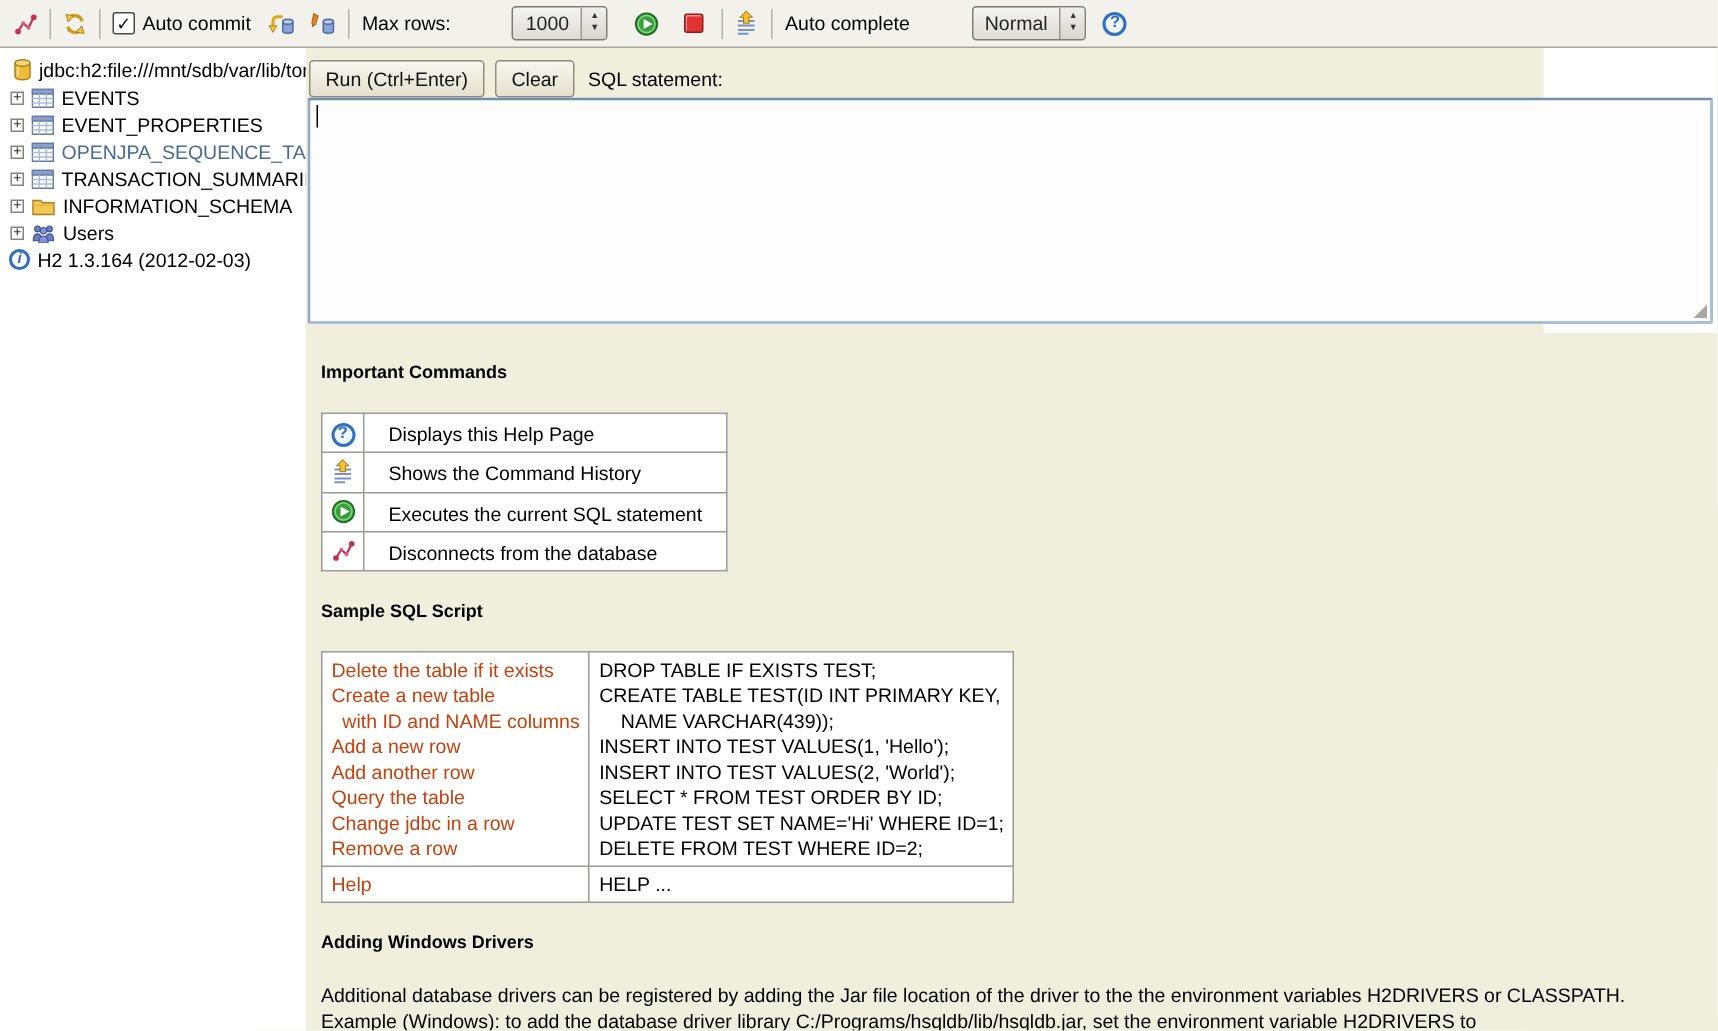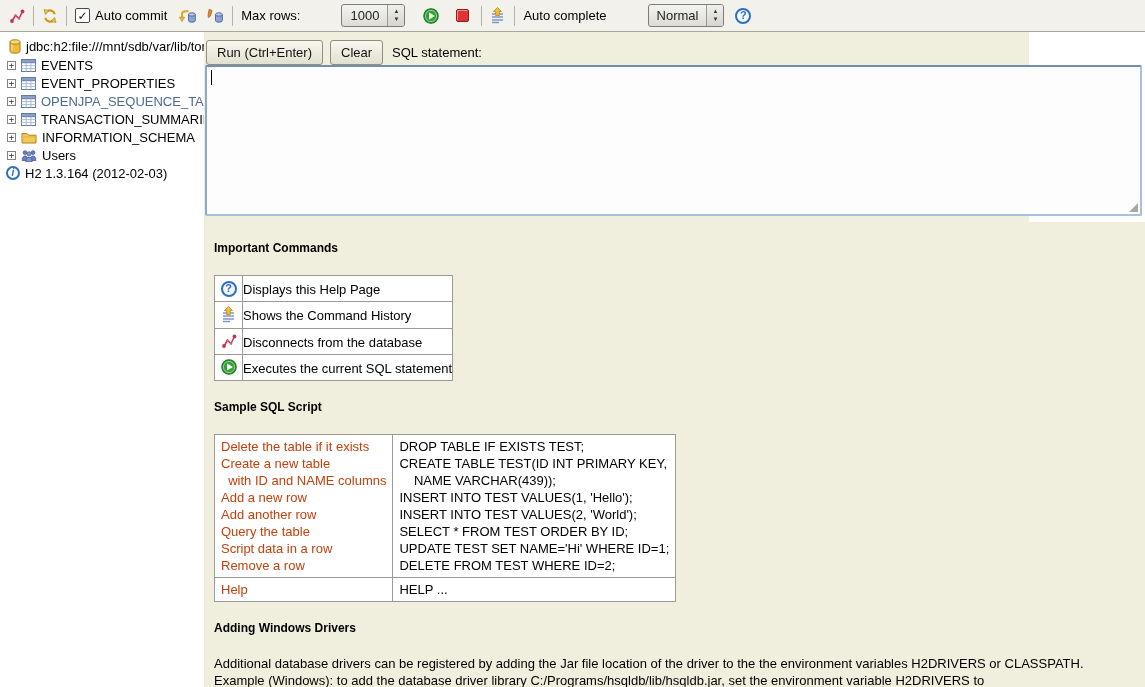--- a/index.html
+++ b/index.html
@@ -93,21 +93,21 @@
   }
 
   
   .help-frame {
     position:absolute; left:204px; top:222px; width:941px; height:465px;
     background:#f0eedd; padding-left:10px; overflow:hidden;
   }
   .help-frame h3 { font-size:12px; margin:19px 0 20px 0; color:#000; }
   table { border-collapse:collapse; background:#fff; }
   td { border:1px solid #9a9a96; vertical-align:top; }
-  .cmd-table td { padding:4px 0; }
+  .cmd-table td { padding:4px 16px; }
   .cmd-table td.ico-cell { width:28px; text-align:center; padding:4px 5px 2px 5px; }
   .cmd-table .cmd-text { white-space:nowrap; padding-top:6px; }
   .sample-table td { padding:3px 6px; line-height:17px; font-size:13px; }
   .sample-table .col-link { width:157px; }
   .sample-table .col-sql { width:255px; }
   .s-link { display:block; color:#c2410c; text-decoration:none; white-space:pre; cursor:pointer; }
   .s-sql { display:block; white-space:pre; }
   .drivers-text { margin-top:0; width:888px; line-height:17px; }
 </style>
 </head>
@@ -304,45 +304,45 @@
       <td class="cmd-text">Displays this Help Page</td>
     </tr>
     <tr>
       <td class="ico-cell"><svg width="16" height="17">
               <use href="#i-history"></use>
             </svg></td>
       <td class="cmd-text">Shows the Command History</td>
     </tr>
     <tr>
       <td class="ico-cell"><svg width="16" height="16">
+              <use href="#i-run"></use>
+            </svg></td>
+      <td class="cmd-text">Executes the current SQL statement</td>
+    </tr>
+    <tr>
+      <td class="ico-cell"><svg width="16" height="16">
               <use href="#i-disconnect"></use>
             </svg></td>
       <td class="cmd-text">Disconnects from the database</td>
-    </tr>
-    <tr>
-      <td class="ico-cell"><svg width="16" height="16">
-              <use href="#i-run"></use>
-            </svg></td>
-      <td class="cmd-text">Executes the current SQL statement</td>
     </tr>
   </tbody>
     </table>
 
   <h3>Sample SQL Script</h3>
   <table class="sample-table">
     <tbody>
         <tr>
       <td class="col-link">
         <a class="s-link">Delete the table if it exists</a>
         <a class="s-link">Create a new table</a>
         <a class="s-link">  with ID and NAME columns</a>
         <a class="s-link">Add a new row</a>
         <a class="s-link">Add another row</a>
         <a class="s-link">Query the table</a>
-        <a class="s-link">Script data in a row</a>
+        <a class="s-link">Change jdbc in a row</a>
         <a class="s-link">Remove a row</a>
       </td>
       <td class="col-sql">
         <span class="s-sql">DROP TABLE IF EXISTS TEST;</span>
         <span class="s-sql">CREATE TABLE TEST(ID INT PRIMARY KEY,</span>
         <span class="s-sql">    NAME VARCHAR(439));</span>
         <span class="s-sql">INSERT INTO TEST VALUES(1, 'Hello');</span>
         <span class="s-sql">INSERT INTO TEST VALUES(2, 'World');</span>
         <span class="s-sql">SELECT * FROM TEST ORDER BY ID;</span>
         <span class="s-sql">UPDATE TEST SET NAME='Hi' WHERE ID=1;</span>

